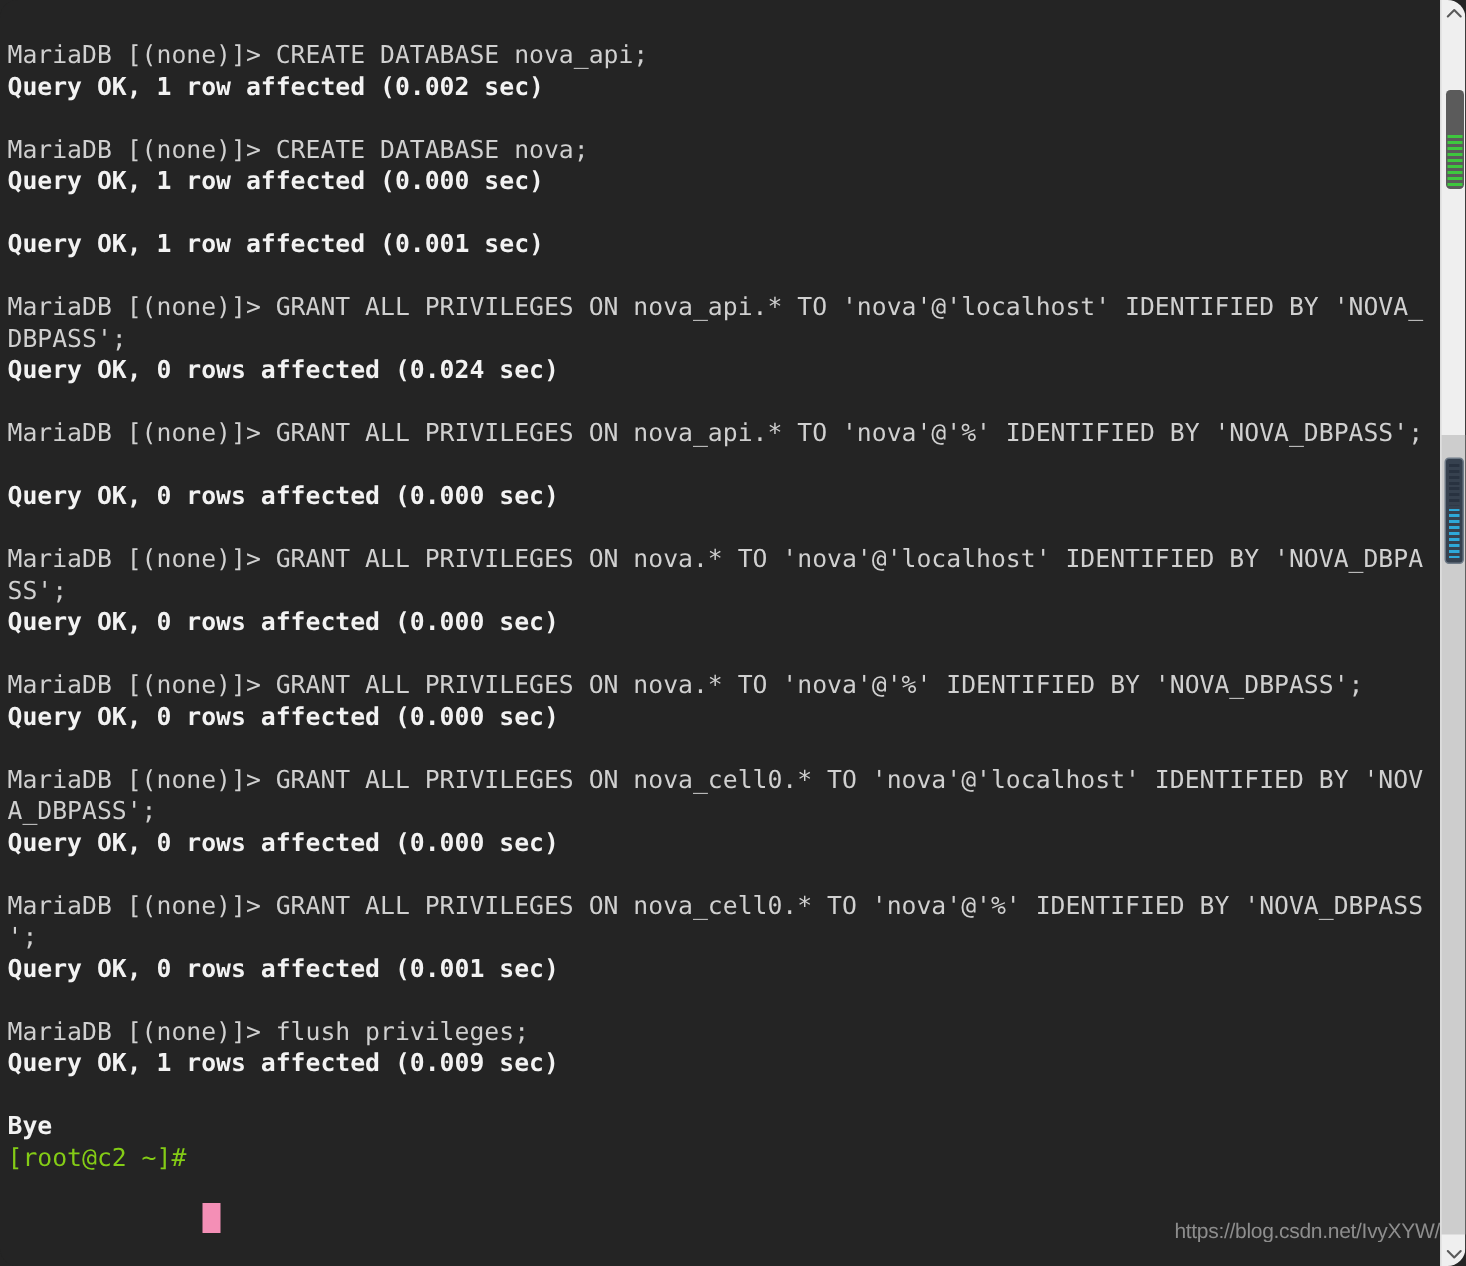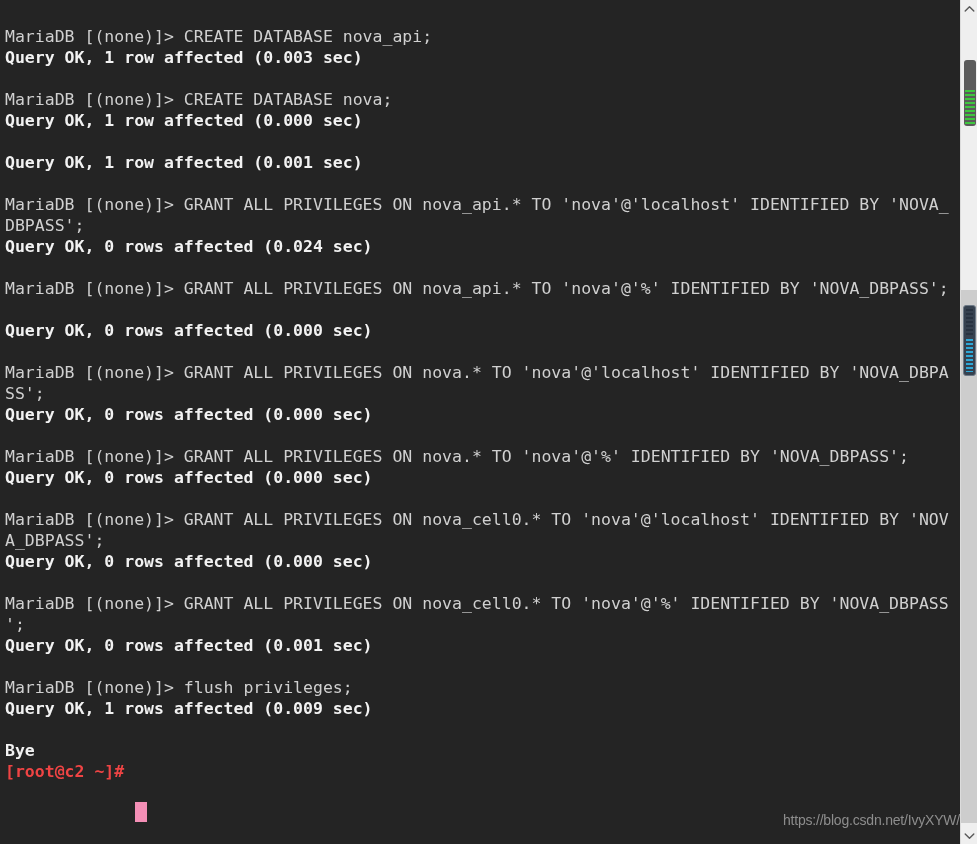--- a/index.html
+++ b/index.html
@@ -13,20 +13,21 @@
     overflow: hidden;
     font-family: "DejaVu Sans Mono", "Liberation Mono", monospace;
   }
 
   #screen {
     position: relative;
     width: 977px;
     height: 844px;
     background: #242424;
     overflow: hidden;
+    border-radius: 12px;
   }
 
   
   #terminal {
     position: absolute;
     left: 0;
     top: 0;
     width: 960px;
     height: 844px;
     background: #242424;
@@ -47,21 +48,21 @@
     line-height: 21px;
     font-size: 16.5px;
     letter-spacing: 0px;
     white-space: pre;
     color: #d4d4d4;
     font-family: "DejaVu Sans Mono", "Liberation Mono", monospace;
   }
   .line.prompt   { color: #d0d0d0; font-weight: normal; }
   .line.result   { color: #f2f2f2; font-weight: bold; }
   .line.blank    { color: transparent; }
-  .line.shell    { color: #ef4444; font-weight: bold; }
+  .line.shell    { color: #84cc16; font-weight: normal; }
 
   
   #cursor {
     position: absolute;
     left: 135px;
     top: 802px;
     width: 12px;
     height: 20px;
     background: #f48fb6;
   }
@@ -175,21 +176,21 @@
   }
 </style>
 </head>
 <body>
 
 <div id="screen">
 
   <div id="terminal">
     <div id="term-lines">
         <div class="line prompt">MariaDB [(none)]&gt; CREATE DATABASE nova_api;</div>
-        <div class="line result">Query OK, 1 row affected (0.003 sec)</div>
+        <div class="line result">Query OK, 1 row affected (0.002 sec)</div>
         <div class="line blank"></div>
         <div class="line prompt">MariaDB [(none)]&gt; CREATE DATABASE nova;</div>
         <div class="line result">Query OK, 1 row affected (0.000 sec)</div>
         <div class="line blank"></div>
         <div class="line result">Query OK, 1 row affected (0.001 sec)</div>
         <div class="line blank"></div>
         <div class="line prompt">MariaDB [(none)]&gt; GRANT ALL PRIVILEGES ON nova_api.* TO 'nova'@'localhost' IDENTIFIED BY 'NOVA_</div>
         <div class="line prompt">DBPASS';</div>
         <div class="line result">Query OK, 0 rows affected (0.024 sec)</div>
         <div class="line blank"></div>

